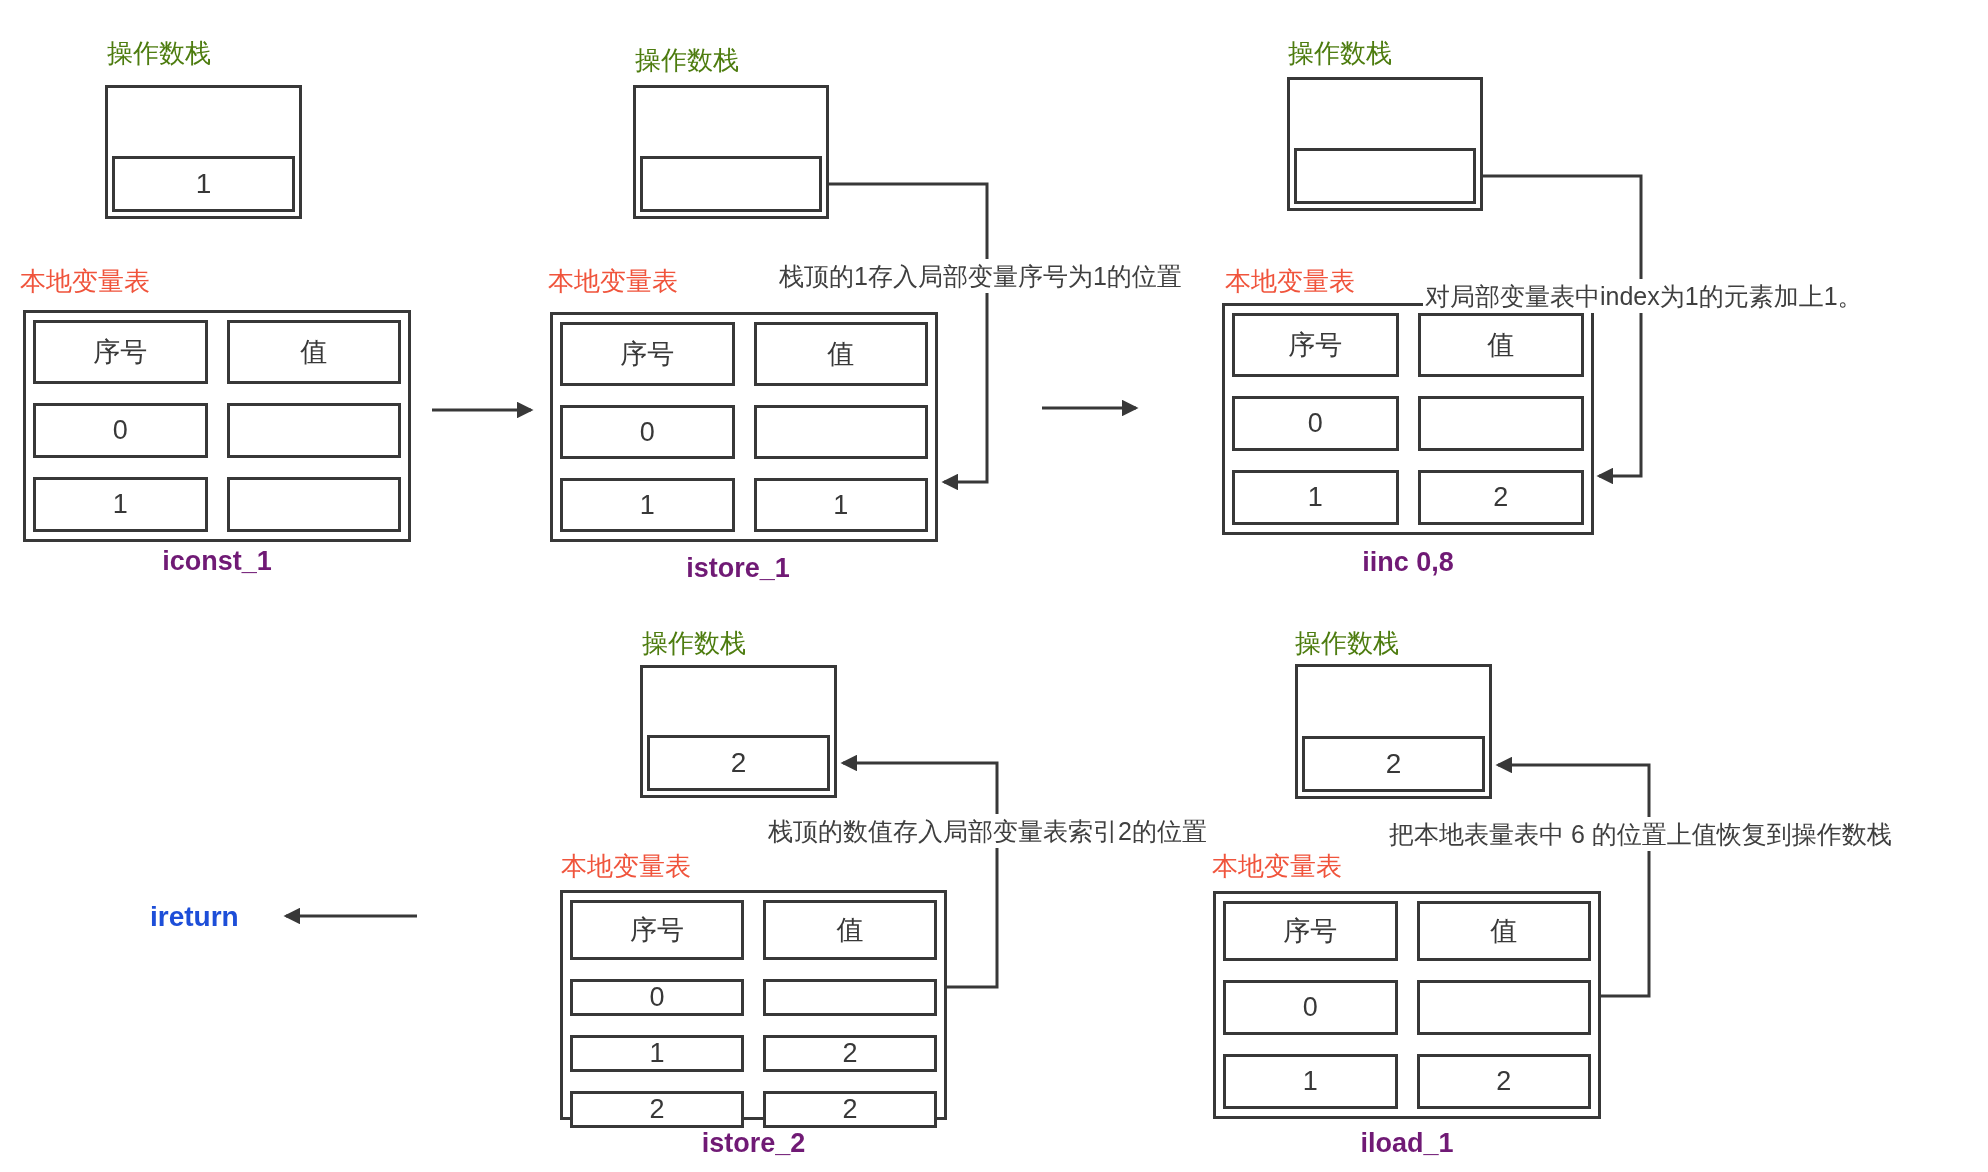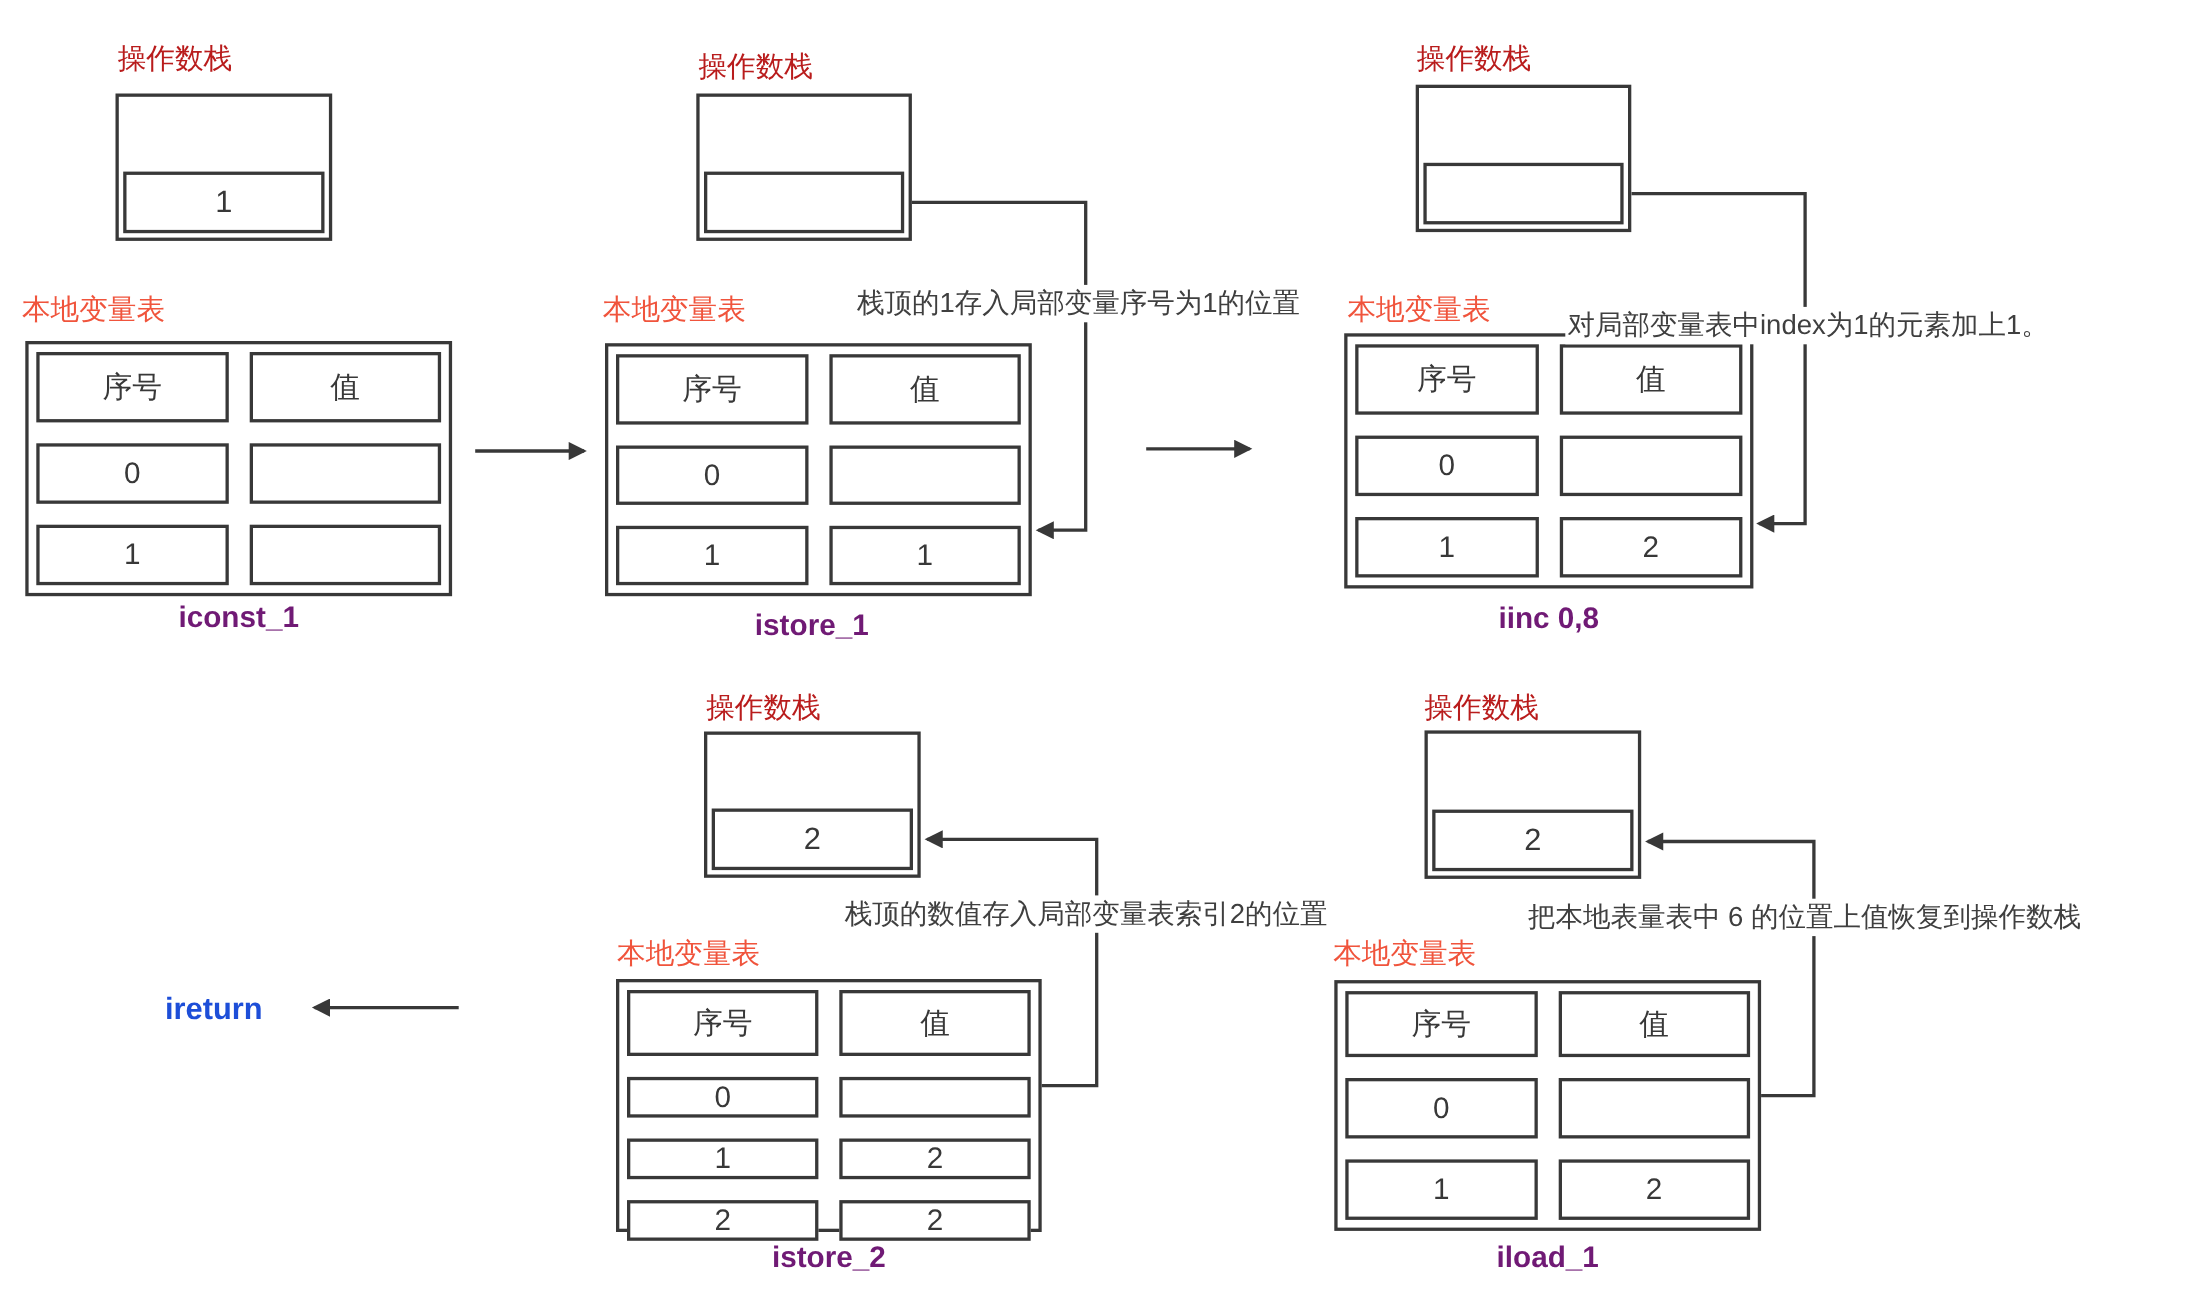--- a/index.html
+++ b/index.html
@@ -1,20 +1,20 @@
 <!DOCTYPE html>
 <html><head>
 <meta charset="utf-8">
 <style>
   html,body{margin:0;padding:0;background:#fff;}
   #canvas{
     position:relative;width:1988px;height:1172px;background:#ffffff;overflow:hidden;
     font-family:"Liberation Sans","DejaVu Sans",sans-serif;color:#383838;
   }
-  .stack-title{position:absolute;font-size:26px;color:#b91c1c;white-space:nowrap;z-index:2;}
+  .stack-title{position:absolute;font-size:26px;color:#4d7c0f;white-space:nowrap;z-index:2;}
   .stack{position:absolute;border:3px solid #383838;box-sizing:border-box;background:#fff;z-index:2;}
   .slot{position:absolute;left:4px;right:4px;bottom:4px;height:56px;border:3px solid #383838;
         box-sizing:border-box;display:flex;align-items:center;justify-content:center;
         font-size:28px;color:#383838;background:#fff;}
   .red-label{position:absolute;font-size:26px;white-space:nowrap;z-index:2;}
   .vtable{position:absolute;border:3px solid #383838;box-sizing:border-box;background:#fff;
           display:grid;grid-template-columns:1fr 1fr;gap:19px;padding:7px;z-index:2;}
   .cell{border:3px solid #383838;box-sizing:border-box;display:flex;align-items:center;
         justify-content:center;font-size:27px;background:#fff;}
   .caption{position:absolute;text-align:center;font-weight:bold;font-size:27px;color:#701a75;z-index:2;}

